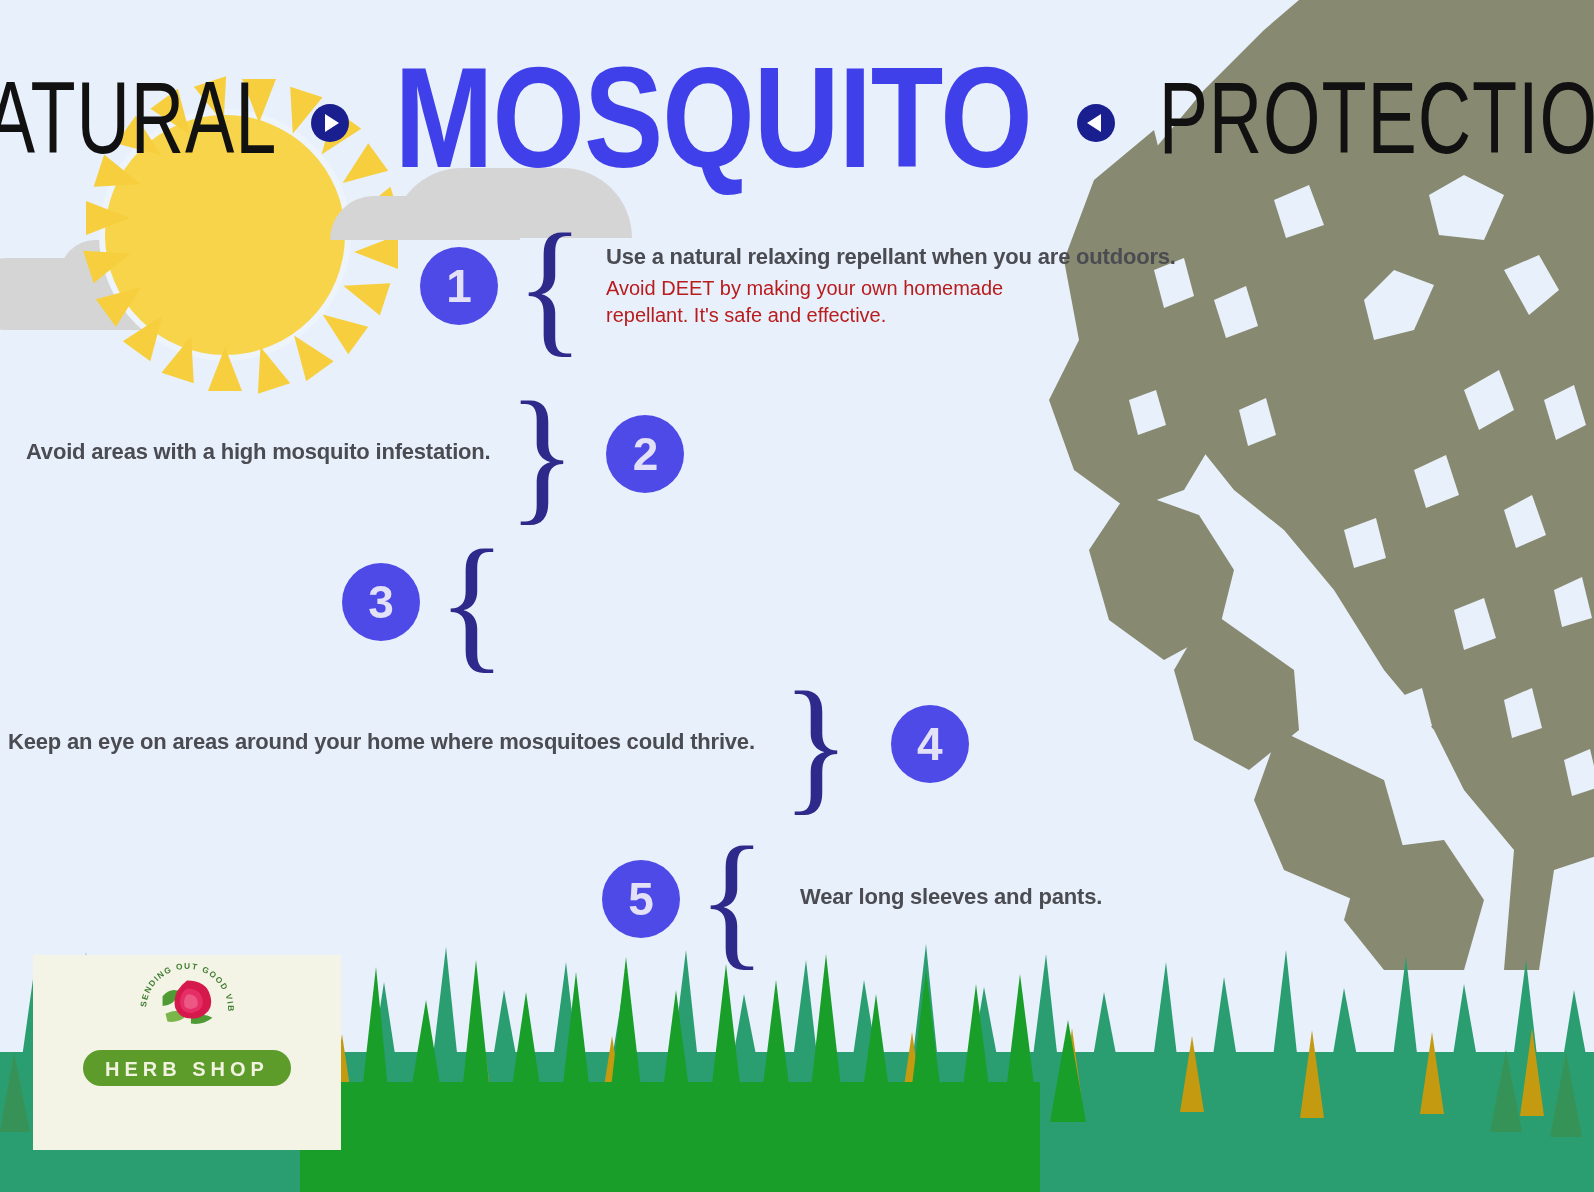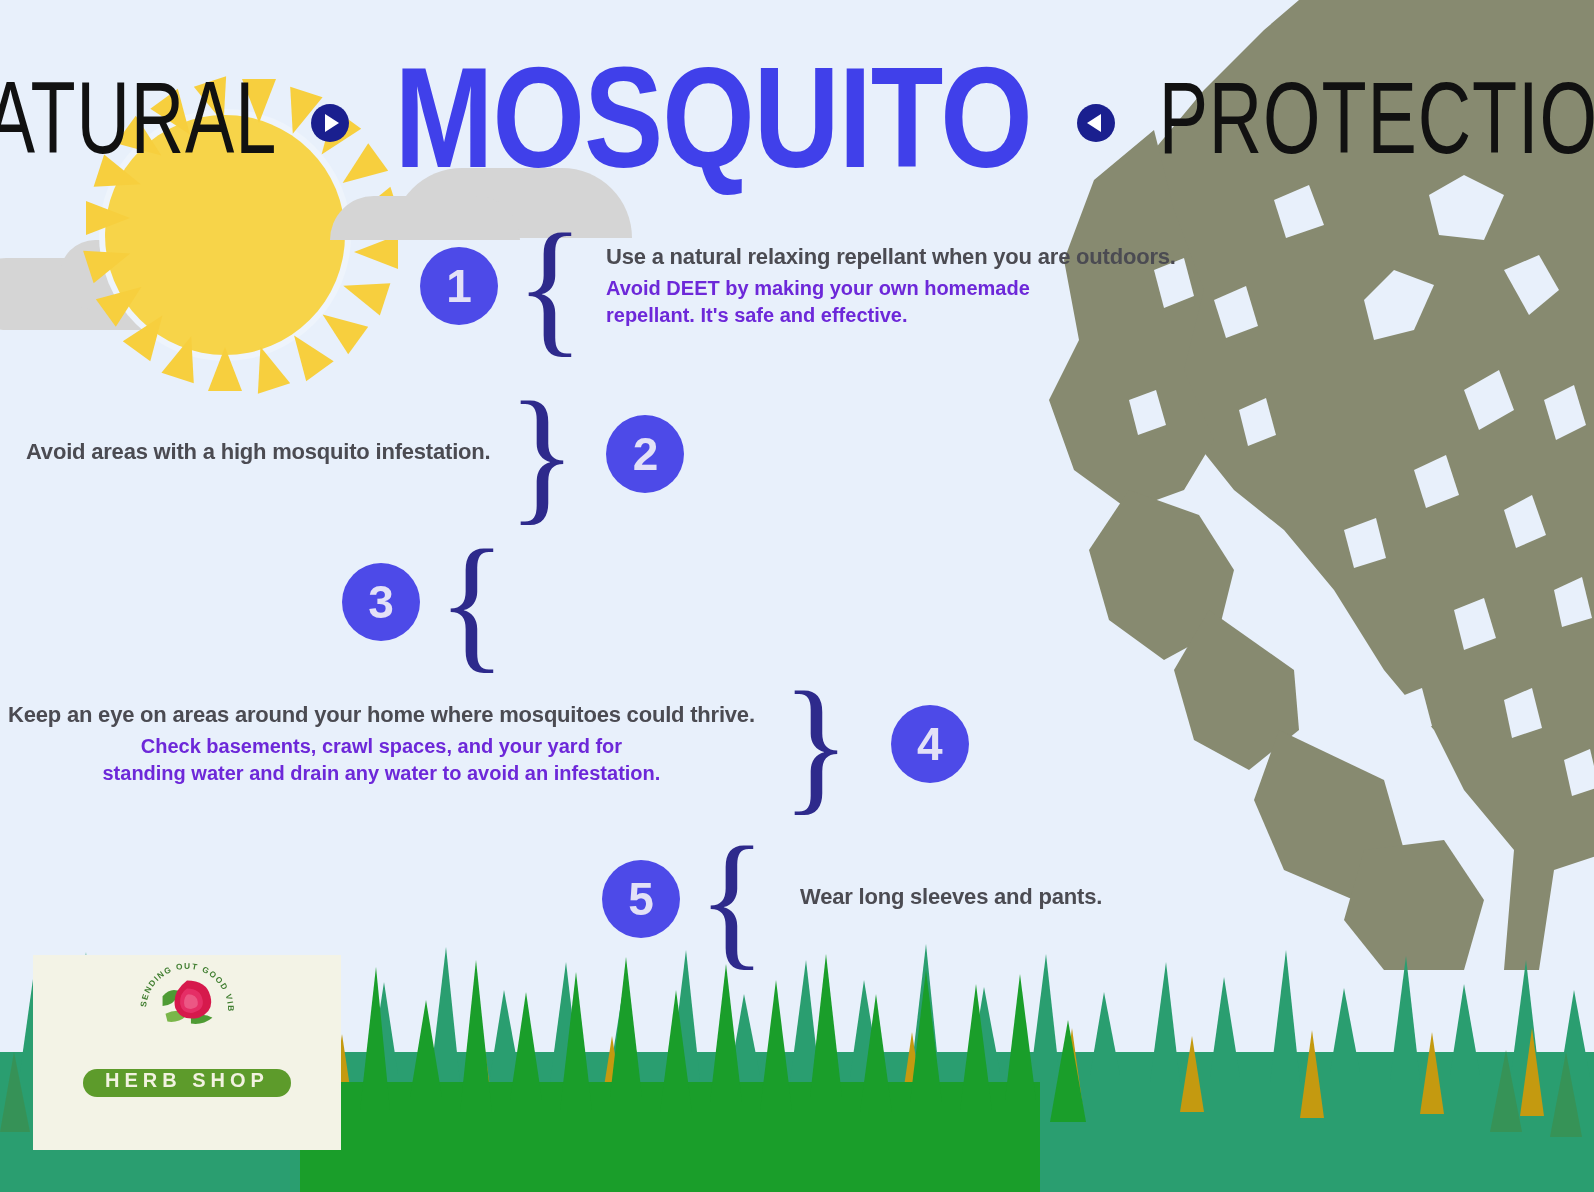--- a/index.html
+++ b/index.html
@@ -109,49 +109,49 @@
 
   .tip-text { flex:0 1 auto; }
   .tip-head {
     font-size:22px; font-weight:700; color:#4b4b52;
     font-family:"Liberation Sans", sans-serif;
     letter-spacing:-0.2px;
     margin-bottom:5px;
     white-space:nowrap;
   }
   .tip-body {
-    font-size:20px; font-weight:700; color:#6d28d9;
+    font-size:20px; font-weight:400; color:#b91c1c;
     font-family:"Liberation Sans", sans-serif;
     line-height:1.32;
     white-space:pre-line;
   }
-  .tip-text.right-align { text-align:center; }
+  .tip-text.right-align { text-align:left; }
 
   
   .logo-box {
     position:absolute; left:33px; top:955px;
     width:308px; height:195px;
     background:#f3f3e6;
     display:flex; flex-direction:column;
     align-items:center; justify-content:flex-start;
     padding-top:8px; box-sizing:border-box;
   }
   .logo-emblem { position:relative; width:116px; height:84px; }
   .logo-name {
     font-family:"Liberation Serif", serif;
     font-size:57px; color:#1e4a2e; font-weight:700;
     line-height:1; margin-top:-4px;
     position:relative;
   }
   .logo-tm { font-size:14px; vertical-align:super; }
   .logo-pill {
-    margin-top:22px;
+    margin-top:3px;
     background:#5d9b2b; color:#f2f2e0;
     font-size:20px; font-weight:700; letter-spacing:5px;
-    padding:0 22px 5px; border-radius:999px;
+    padding:8px 22px 5px; border-radius:999px;
     font-family:"Liberation Sans", sans-serif;
   }
 </style>
 </head>
 <body>
 
 <div id="poster">
 
   <div class="scenery">
 
@@ -326,22 +326,20 @@
   </div>
 
   <div class="tip left-num" style="left:342px; top:548px; gap:16px;">
     <div class="num-circle">3</div>
     <div class="brace">{</div>
   </div>
 
   <div class="tip right-num" style="left:8px; top:690px; gap:25px;">
     <div class="tip-text right-align">
       <div class="tip-head">Keep an eye on areas around your home where mosquitoes could thrive.</div>
-      <div class="tip-body">Check basements, crawl spaces, and your yard for
-standing water and drain any water to avoid an infestation.</div>
     </div>
     <div class="brace">}</div>
     <div class="num-circle" style="margin-left:14px;">4</div>
   </div>
 
   <div class="tip left-num" style="left:602px; top:845px; gap:16px;">
     <div class="num-circle">5</div>
     <div class="brace">{</div>
     <div class="tip-text" style="margin-left:16px;">
       <div class="tip-head">Wear long sleeves and pants.</div>

